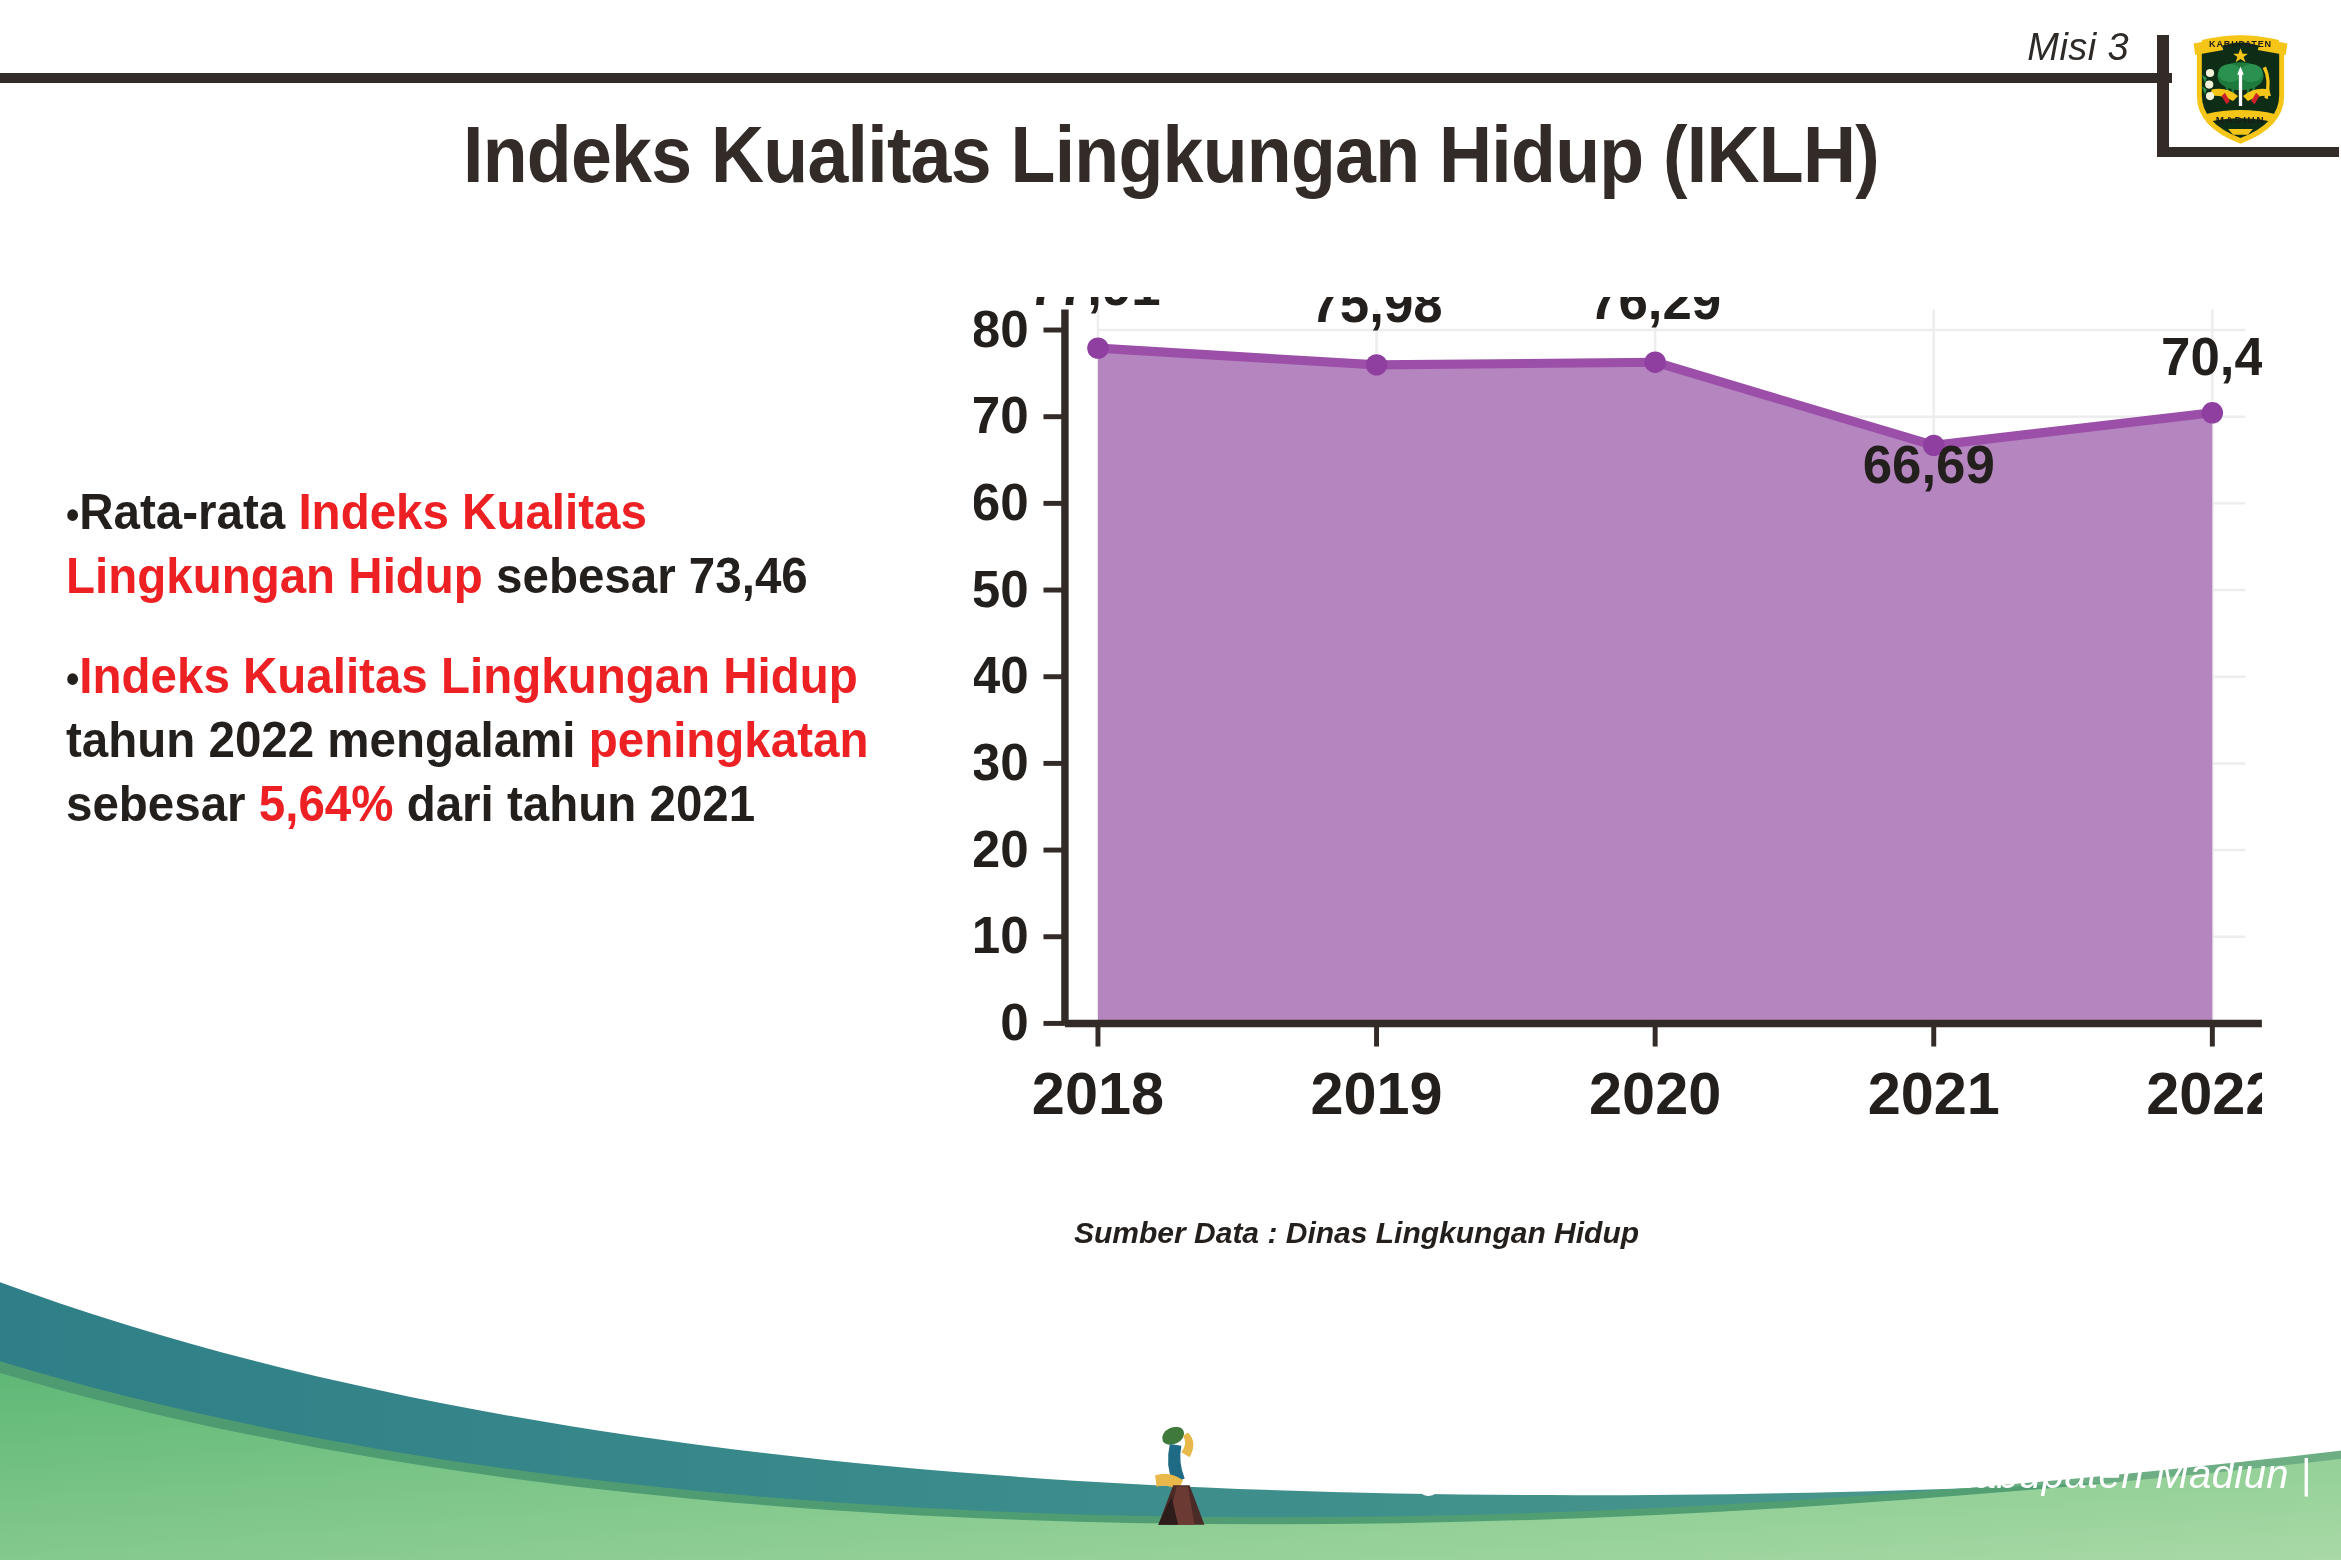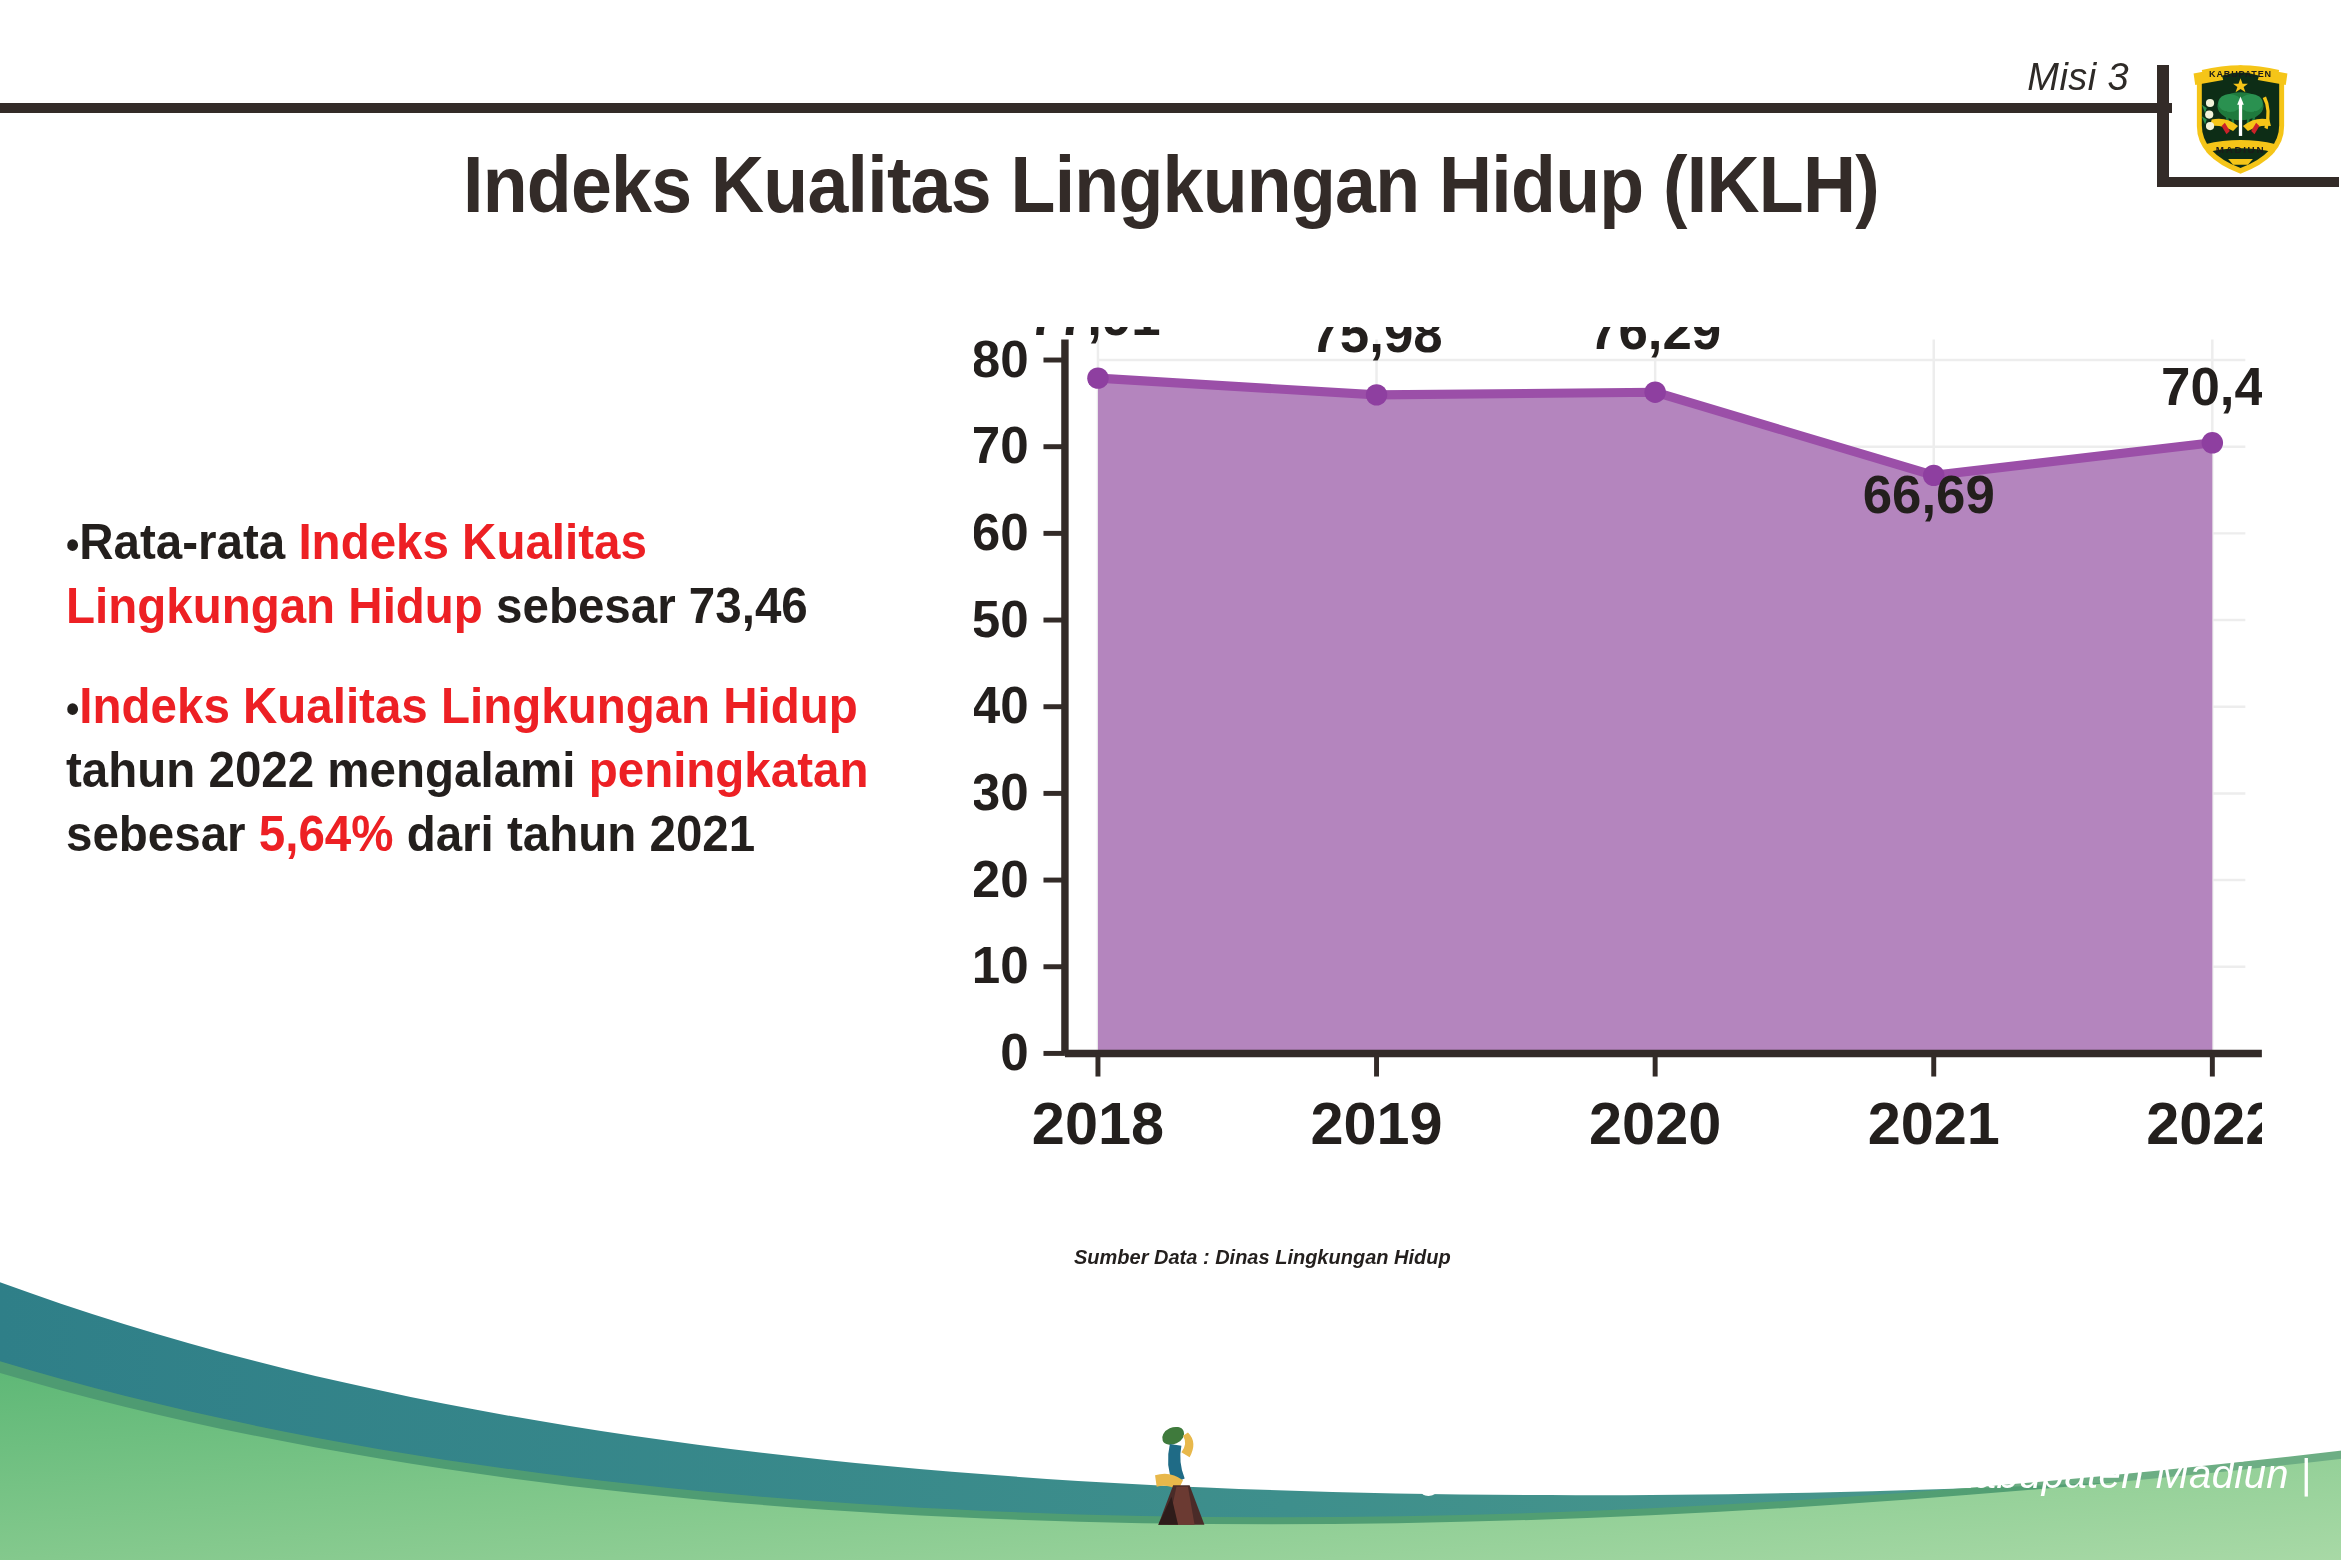--- a/index.html
+++ b/index.html
@@ -1,19 +1,19 @@
 <!DOCTYPE html>
 <html style="font-size:13.2px"><head>
 <meta charset="utf-8">
 <style>
   html,body{margin:0;padding:0;background:#ffffff;}
   body{width:2342px;height:1561px;position:relative;overflow:hidden;
        font-family:"Liberation Sans",sans-serif;}
 
-  .slide{position:absolute;inset:0;background:#fff;overflow:hidden;margin-top:30px;}
+  .slide{position:absolute;inset:0;background:#fff;overflow:hidden;}
 
   
   .header-rule{position:absolute;left:0;top:73px;width:2172px;height:10px;
                background:#332b28;}
   .misi{position:absolute;right:213px;top:26.4px;font-size:38px;font-style:italic;
         color:#2e2a27;font-family:"Liberation Sans",sans-serif;letter-spacing:0.4px;}
   .bracket-v{position:absolute;left:2157px;top:35px;width:11.6px;height:122px;
              background:#332b28;}
   .bracket-h{position:absolute;left:2157px;top:147px;width:182px;height:10px;
              background:#332b28;}
@@ -43,21 +43,21 @@
               border-radius:50%;border:5.8px solid #ffffff;box-sizing:border-box;}
   .badge-pct{position:absolute;left:16.5px;top:83px;width:380px;height:380px;
              display:flex;align-items:center;justify-content:center;
              color:#ffffff;font-size:97px;font-weight:bold;letter-spacing:-1.7px;
              font-family:"Liberation Sans",sans-serif;padding-top:35px;
              box-sizing:border-box;}
   .tick-arrow{position:absolute;}
 
   
   .chart{position:absolute;left:974px;top:297px;width:1288px;height:875px;}
-  .src{position:absolute;left:1074px;top:1216px;font-size:20px;font-weight:bold;
+  .src{position:absolute;left:1074px;top:1216px;font-size:30px;font-weight:bold;
        font-style:italic;color:#231f1d;
        font-family:"Liberation Sans Narrow","Liberation Sans",sans-serif;}
 
   
   .footer{position:absolute;left:0;bottom:0;width:2342px;height:297px;}
   .footer-logo{position:absolute;left:1140px;bottom:33px;width:91px;height:107px;}
   .footer-text{position:absolute;left:1230px;bottom:64px;font-size:40px;
                color:#ffffff;font-style:italic;
                font-family:"Liberation Sans Narrow","Liberation Sans",sans-serif;
                letter-spacing:0.4px;text-align:right;}

